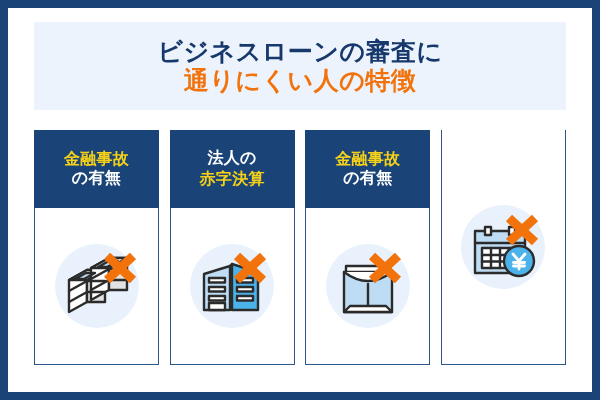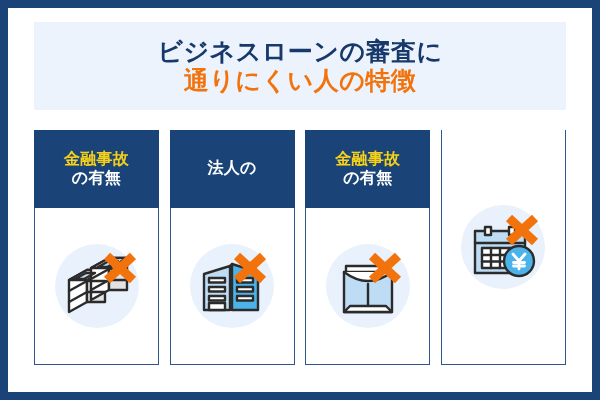--- a/index.html
+++ b/index.html
@@ -170,20 +170,21 @@
               <line x1="82" y1="16" x2="56" y2="40"></line>
             </g>
           </svg>
         </div>
       </div>
     </div>
 
     <div class="card">
       <div class="card-header">
         <div class="card-header-line hl-plain">法人の</div>
+        <div class="card-header-line hl-accent">赤字決算</div>
       </div>
       <div class="card-body">
         <div class="icon-wrap">
           <div class="icon-disc"></div>
           <svg class="icon-svg" viewBox="0 0 92 92">
             <g stroke="#2b2b2b" stroke-width="2.4" stroke-linejoin="round" stroke-linecap="round">
 
               <polygon points="18,34 44,26 44,70 18,70" fill="#bedcf4"></polygon>
 
               <polygon points="46,24 72,32 72,70 46,70" fill="#4cb3ea"></polygon>

